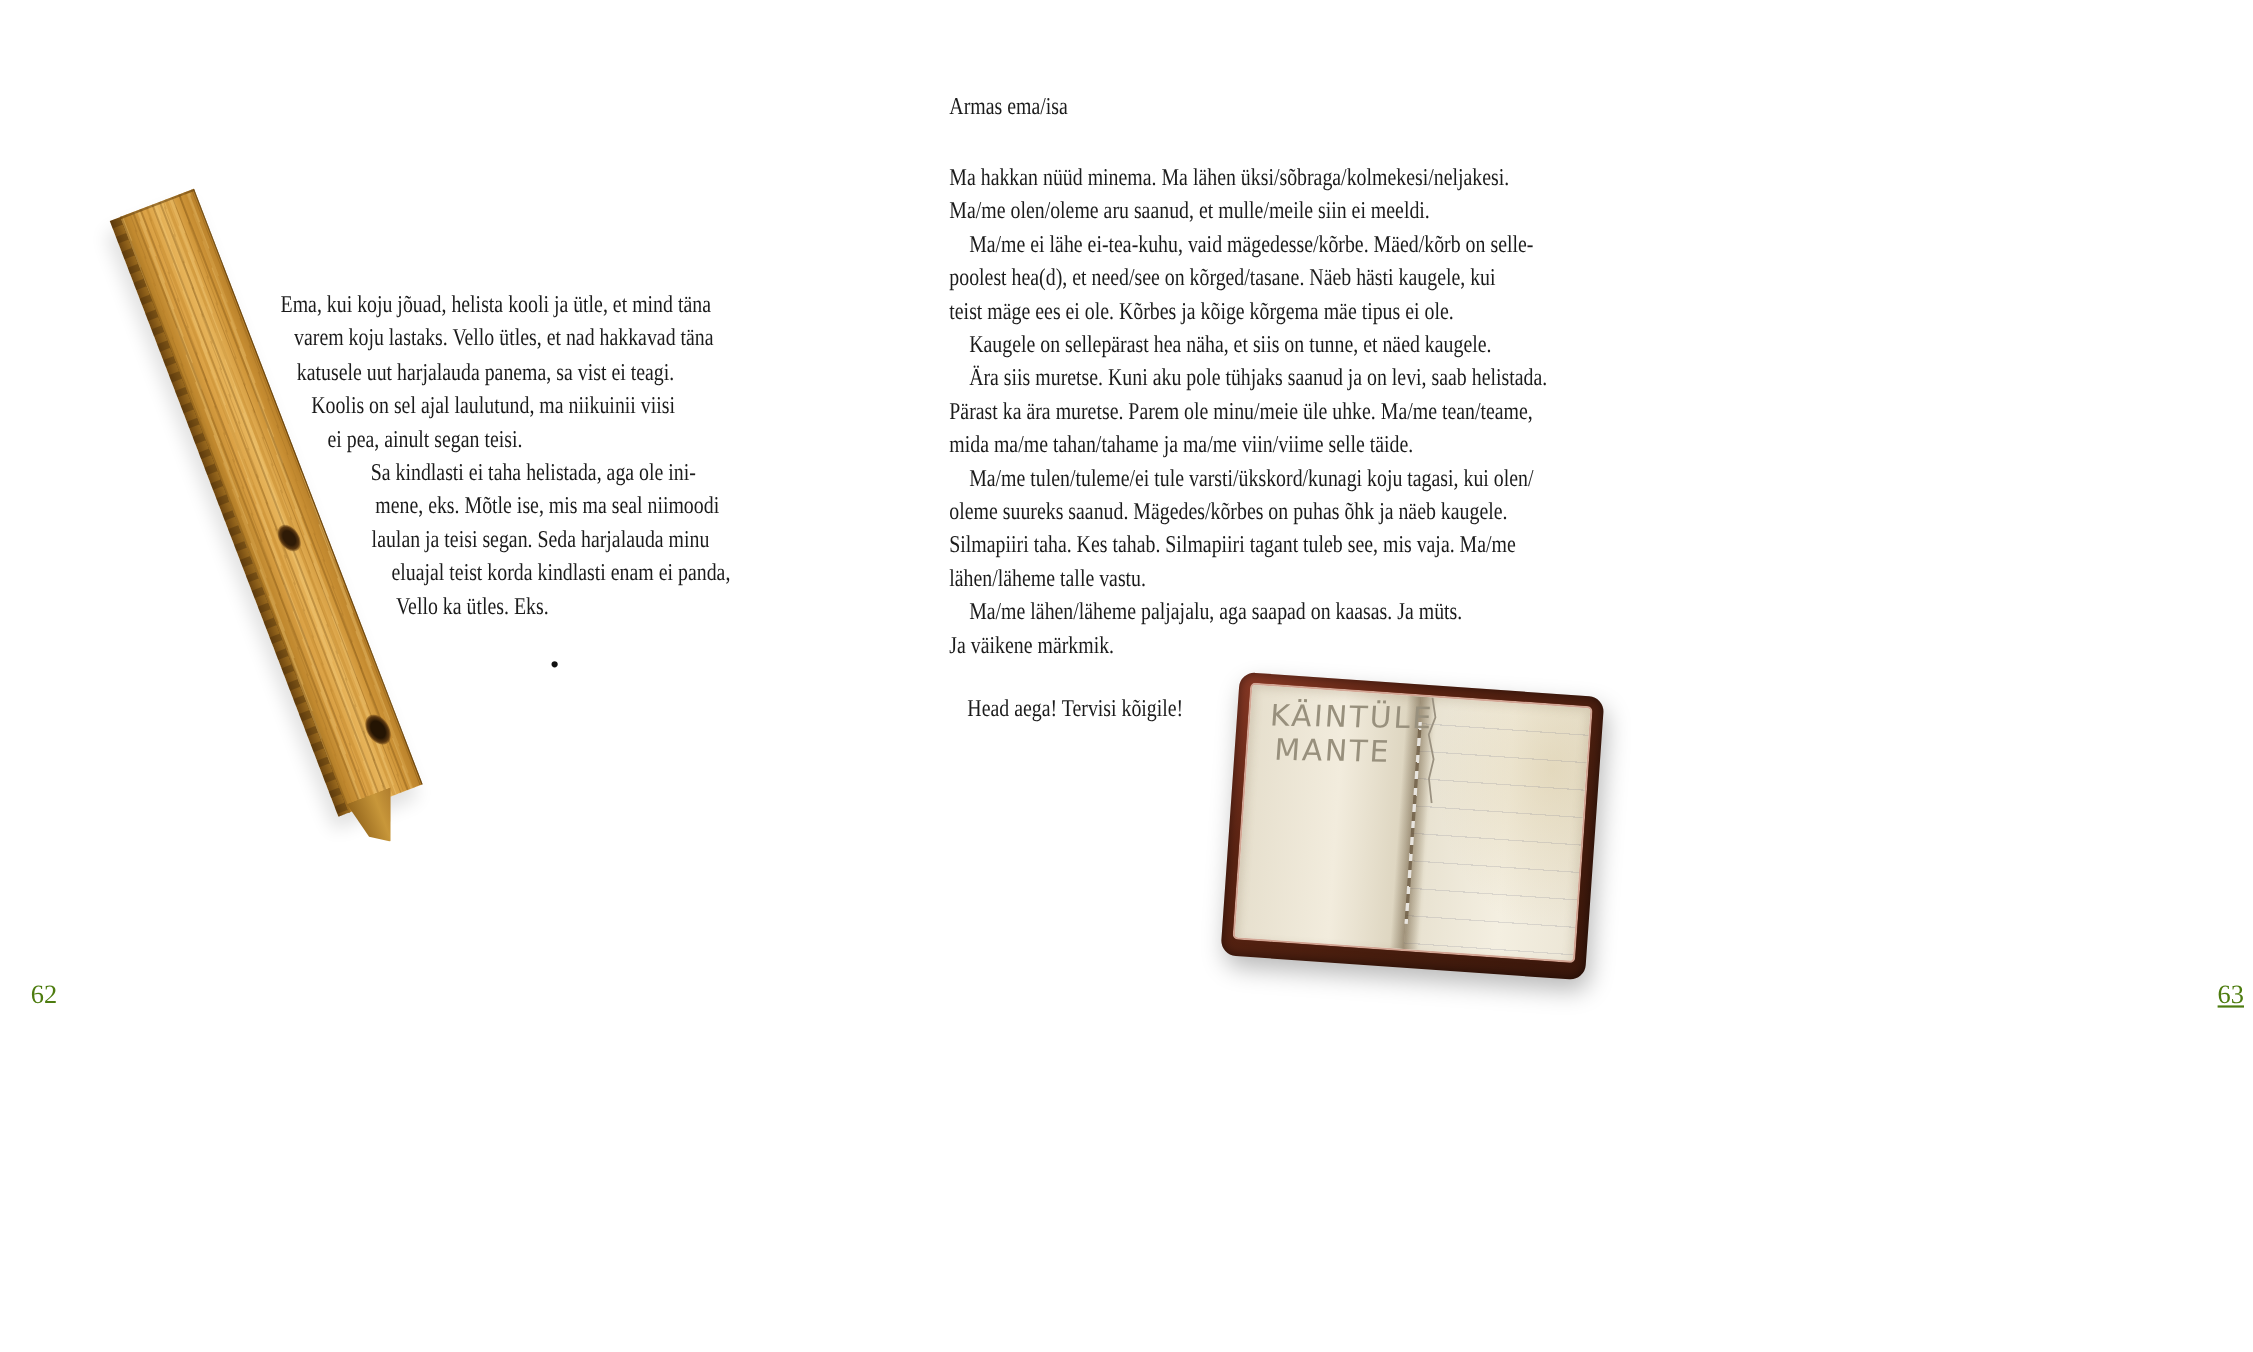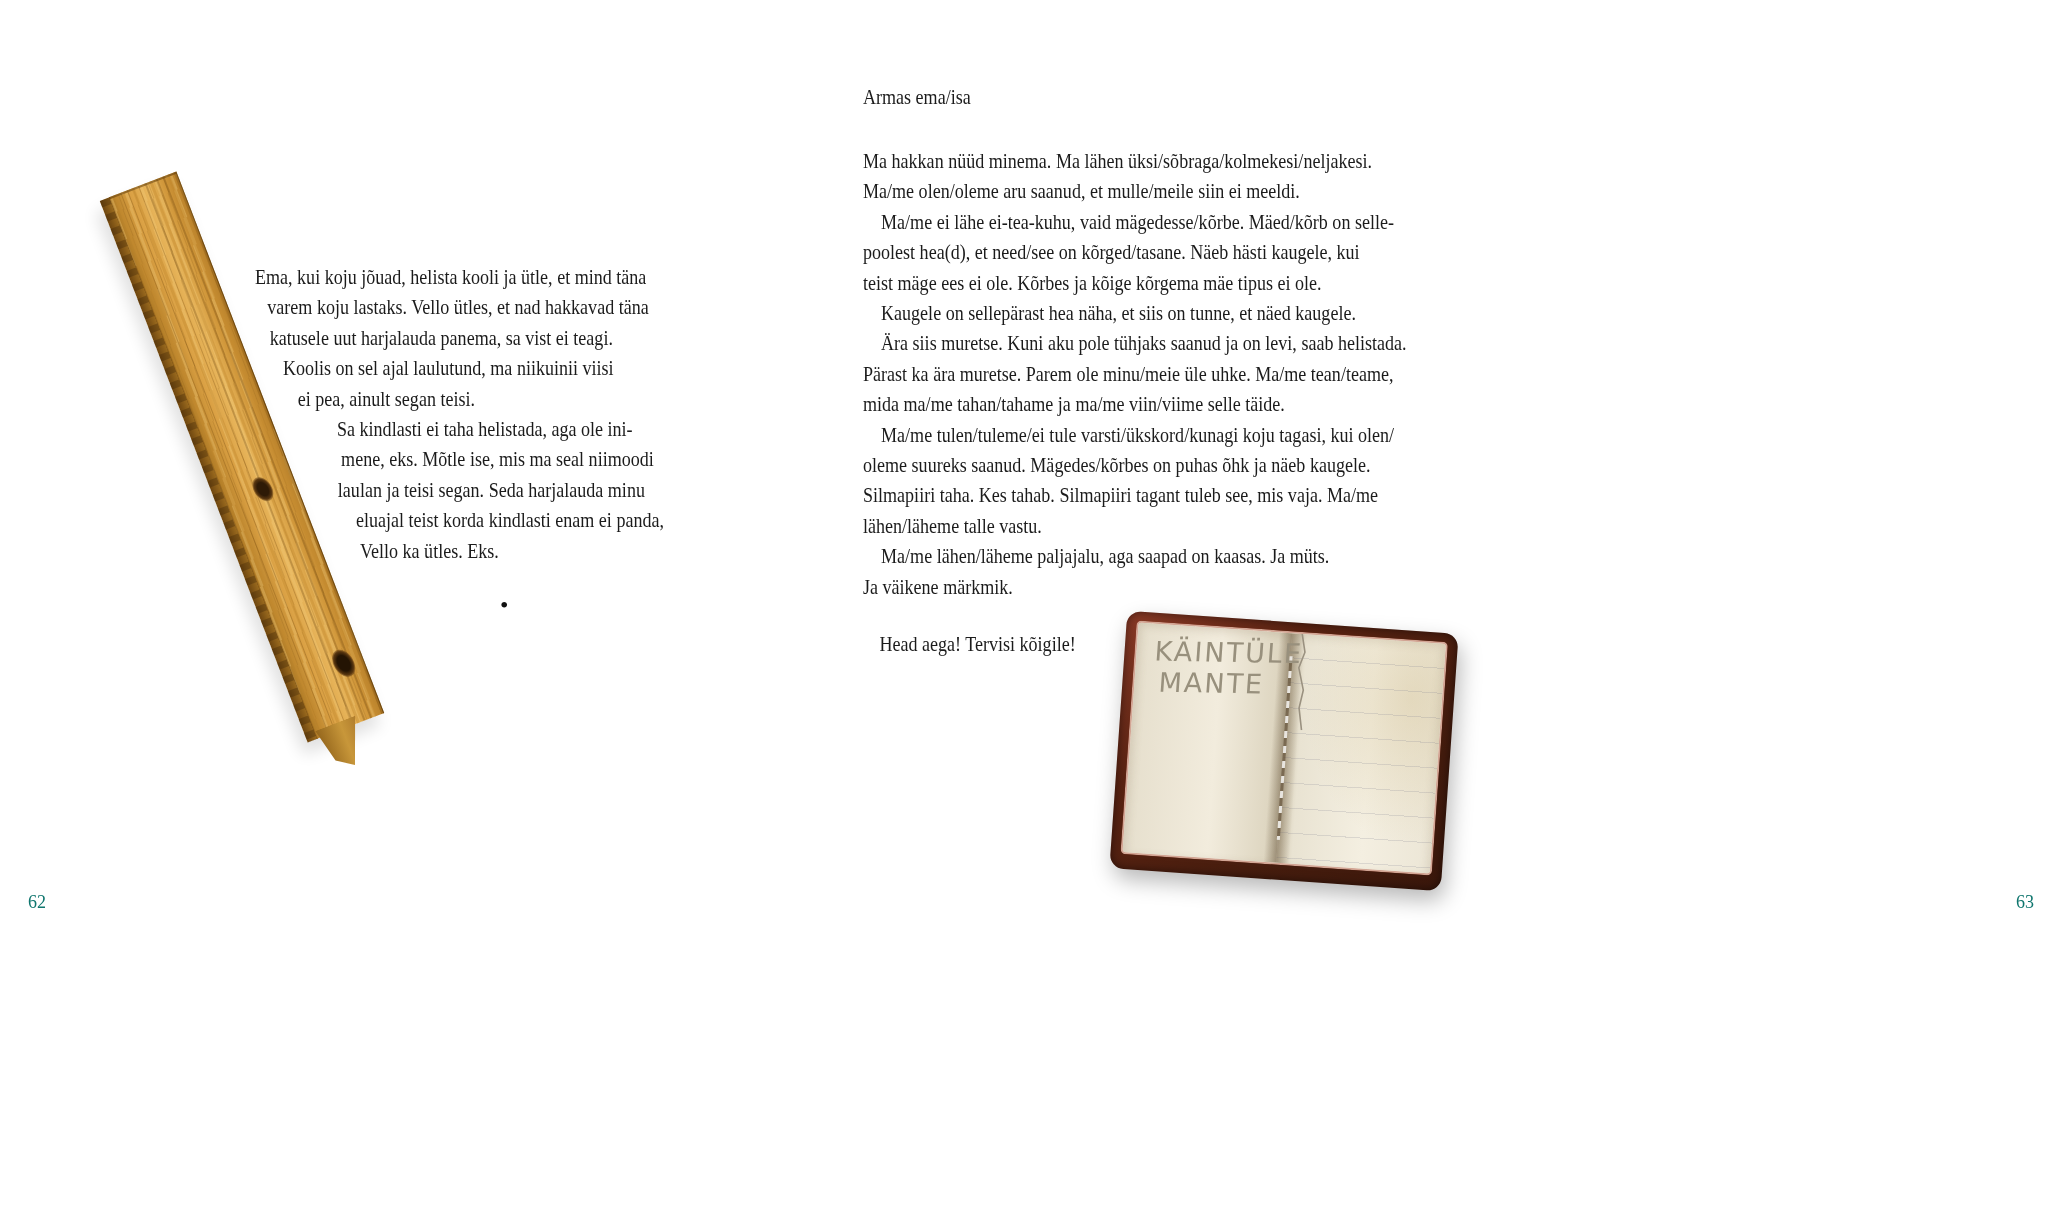--- a/index.html
+++ b/index.html
@@ -26,23 +26,23 @@
   .ltext > div:nth-of-type(6){margin-left:411px;}
   .ltext > div:nth-of-type(7){margin-left:416px;}
   .ltext > div:nth-of-type(8){margin-left:412px;}
   .ltext > div:nth-of-type(9){margin-left:434px;}
   .ltext > div:nth-of-type(10){margin-left:439px;}
 
   .dot{
     position:absolute;left:500px;top:592px;
     font-size:24px;color:#111;
   }
-  .pagenum{position:absolute;font-size:18px;color:#0f766e;}
+  .pagenum{position:absolute;font-size:24px;color:#4d7c0f;}
   .pagenum.left{left:28px;top:892px;}
-  .pagenum.right{left:2016px;top:892px;}
+  .pagenum.right{left:2016px;top:892px;text-decoration:underline;}
 
   
   .plank{
     position:absolute;left:201px;top:167px;width:82px;height:580px;
     transform:rotate(-21deg);
     box-shadow:-8px 10px 16px rgba(0,0,0,0.12);
   }
   .plank-body{
     position:absolute;left:10px;top:0;right:0;bottom:0;
     background:

